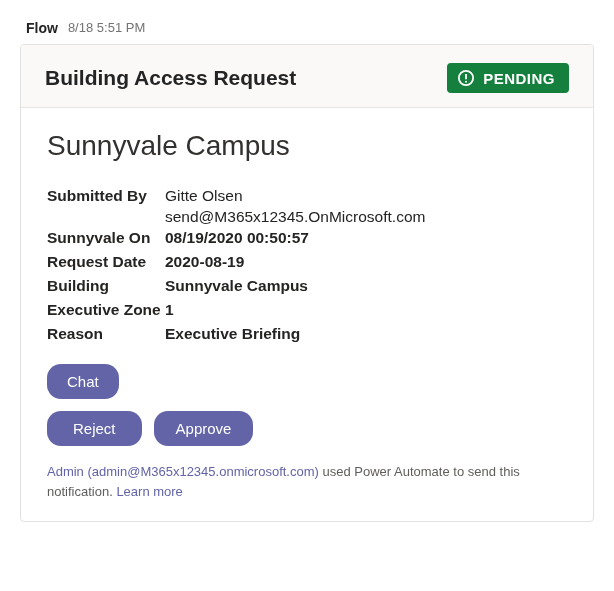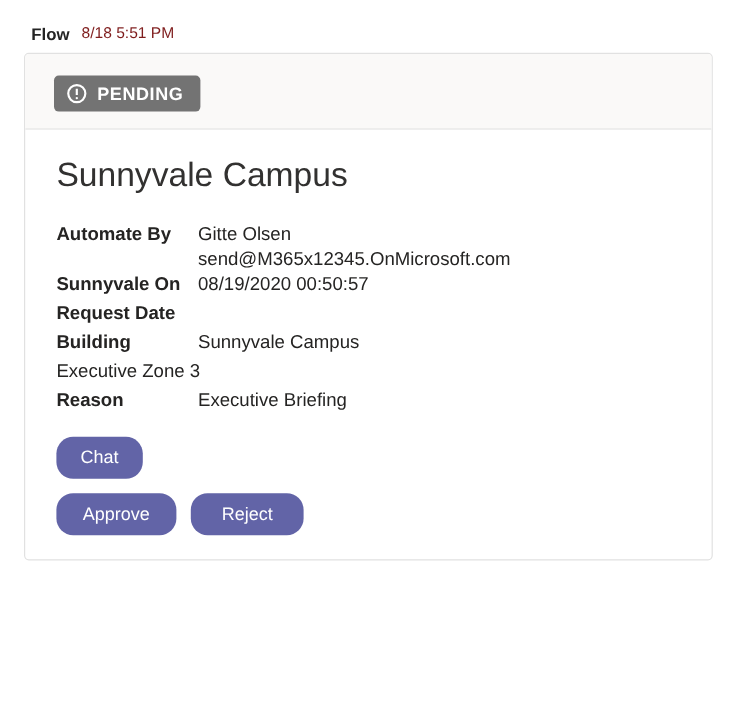--- a/index.html
+++ b/index.html
@@ -18,21 +18,21 @@
     margin-bottom: 8px;
     padding-left: 6px;
   }
   .header-sender {
     font-weight: 700;
     font-size: 14px;
     color: #242424;
   }
   .header-time {
     font-size: 13px;
-    color: #7f1d1d;
+    color: #737373;
   }
   .card {
     border: 1px solid #e1e1e1;
     border-radius: 4px;
     background: #fff;
     overflow: hidden;
   }
   .card-header {
     display: flex;
     align-items: center;
@@ -43,21 +43,21 @@
   }
   .card-header-title {
     font-size: 21px;
     font-weight: 700;
     color: #252424;
   }
   .status-badge {
     display: inline-flex;
     align-items: center;
     gap: 8px;
-    background: #737373;
+    background: #15803d;
     color: #fff;
     font-weight: 600;
     font-size: 15px;
     letter-spacing: 0.5px;
     padding: 6px 14px 6px 10px;
     border-radius: 4px;
   }
   .status-badge svg { display: block; overflow: visible; }
   .card-body {
     padding: 16px 26px 20px 26px;
@@ -75,21 +75,21 @@
     line-height: 1.55;
   }
   .field-label {
     width: 118px;
     font-weight: 700;
     color: #252423;
     flex-shrink: 0;
   }
   .field-value {
     color: #252423;
-    font-weight: 400;
+    font-weight: 700;
   }
   .field-value.strong { font-weight: 400; }
   .requester-email {
     font-size: 15.5px;
     margin-left: 118px;
     color: #252423;
   }
   .btn {
     display: inline-flex;
     align-items: center;
@@ -124,65 +124,70 @@
 <body>
 
 <div class="header-line">
   <span class="header-sender">Flow</span>
   <span class="header-time">8/18 5:51 PM</span>
 </div>
 
 <div class="card">
 
   <div class="card-header">
+    <div class="card-header-title">Building Access Request</div>
     <div class="status-badge">
       <span>
         <svg width="18" height="18" viewBox="0 0 24 24" fill="none" stroke="#fff" stroke-width="2.4">
           <circle cx="12" cy="12" r="9.5"></circle>
           <line x1="12" y1="6.5" x2="12" y2="13.5"></line>
           <circle cx="12" cy="17" r="1.3" fill="#fff" stroke="none"></circle>
         </svg>
       </span>
       <span>PENDING</span>
     </div>
   </div>
 
   <div class="card-body">
 
     <div class="campus-title">Sunnyvale Campus</div>
 
     <div class="field-row">
-      <div class="field-label">Automate By</div>
+      <div class="field-label">Submitted By</div>
       <div class="field-value strong">Gitte Olsen</div>
     </div>
     <div class="requester-email">send@M365x12345.OnMicrosoft.com</div>
 
     <div class="field-row">
       <div class="field-label">Sunnyvale On</div>
       <div class="field-value">08/19/2020 00:50:57</div>
     </div>
     <div class="field-row">
       <div class="field-label">Request Date</div>
+      <div class="field-value">2020-08-19</div>
     </div>
     <div class="field-row">
       <div class="field-label">Building</div>
       <div class="field-value">Sunnyvale Campus</div>
     </div>
     <div class="field-row">
-      <div class="field-value">Executive Zone 3</div>
+      <div class="field-value">Executive Zone 1</div>
     </div>
     <div class="field-row">
       <div class="field-label">Reason</div>
       <div class="field-value">Executive Briefing</div>
     </div>
 
     <div class="btn-row">
       <button class="btn">Chat</button>
     </div>
 
     <div class="btn-row-2">
+      <button class="btn reject">Reject</button>
       <button class="btn approve">Approve</button>
-      <button class="btn reject">Reject</button>
     </div>
 
+    <div class="footer-note">
+      <a class="link">Admin (admin@M365x12345.onmicrosoft.com)</a><span> used Power Automate to send this notification. </span><a class="link">Learn more</a>
+    </div>
 
   </div>
 </div>
 
 </body></html>

